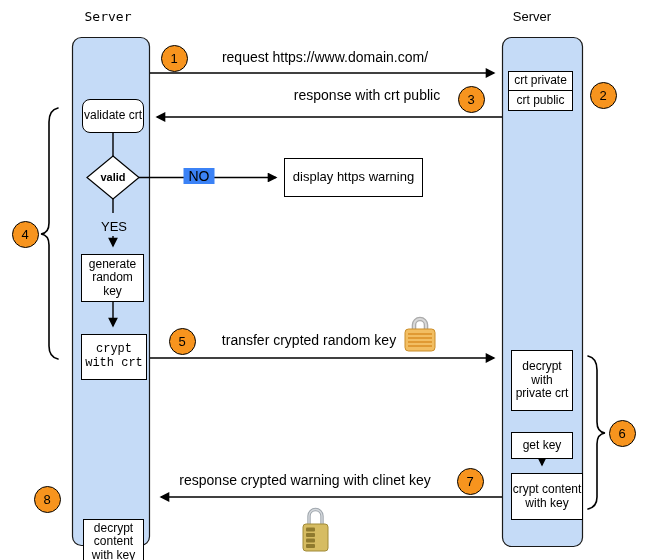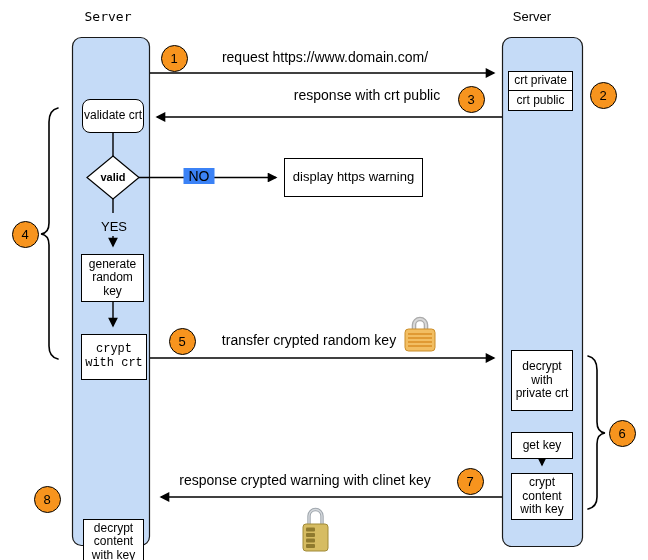--- a/index.html
+++ b/index.html
@@ -113,21 +113,21 @@
   <div class="valid-label" style="left:113px;top:177px;">valid</div>
   <div class="node" style="left:284px;top:158px;width:139px;height:39px;font-size:13px;">display https warning</div>
   <div class="node" style="left:81px;top:254px;width:63px;height:48px;">generate random key</div>
   <div class="node" style="left:81px;top:334px;width:66px;height:46px;font-family:Liberation Mono, monospace;">crypt with crt</div>
   <div class="node" style="left:83px;top:474px;width:61px;height:46px;margin-top:45px;">decrypt content with key</div>
 
   <div class="node" style="left:508px;top:71px;width:65px;height:20px;">crt private</div>
   <div class="node" style="left:508px;top:90px;width:65px;height:21px;text-align:right;">crt public</div>
   <div class="node" style="left:511px;top:322px;width:62px;height:61px;margin-top:28px;">decrypt with private crt</div>
   <div class="node" style="left:511px;top:416px;width:62px;height:27px;margin-top:16px;">get key</div>
-  <div class="node" style="left:511px;top:473px;width:62px;height:47px;">crypt content with key</div>
+  <div class="node" style="left:511px;top:473px;width:72px;height:47px;">crypt content with key</div>
 
   <div class="step-badge" style="left:160.5px;top:44.5px;">1</div>
   <div class="step-badge" style="left:589.5px;top:81.5px;">2</div>
   <div class="step-badge" style="left:457.5px;top:85.5px;">3</div>
   <div class="step-badge" style="left:11.5px;top:220.5px;">4</div>
   <div class="step-badge" style="left:168.5px;top:327.5px;">5</div>
   <div class="step-badge" style="left:608.5px;top:419.5px;">6</div>
   <div class="step-badge" style="left:456.5px;top:467.5px;">7</div>
   <div class="step-badge" style="left:33.5px;top:485.5px;">8</div>
 

